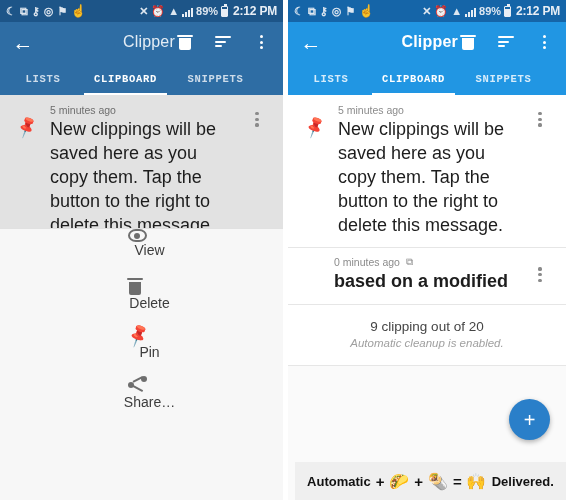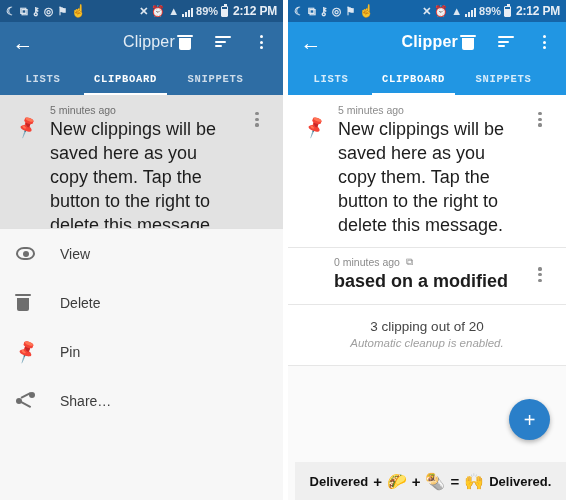--- a/index.html
+++ b/index.html
@@ -136,21 +136,21 @@
   }
   .summary .s1 { font-size: 13.5px; color: #454545; }
   .summary .s2 { font-size: 11.5px; color: #a0a0a0; font-style: italic; margin-top: 3px; }
 
   
   .sheet {
     position: absolute; left: 0; right: 0; bottom: 0; top: 228px;
     background: #f7f7f7;
     border-top: 1px solid #e1e1e1;
   }
-  .menu-item { display: flex; align-items: center; height: 49px; padding-left: 16px; }
+  .menu-item { display: flex; align-items: center; height: 49px; padding-left: 16px; flex-direction: column; }
   .mi-icon { width: 44px; display: flex; align-items: center; color: #6e6e6e; }
   .mi-label { font-size: 14px; color: #3c3c3c; }
 
   .ic-eye { width: 19px; height: 13px; border-radius: 50%/60%; border: 2.4px solid #6e6e6e; display:flex; align-items:center; justify-content:center;}
   .ic-eye:after { content:""; width:6px; height:6px; border-radius:50%; background:#6e6e6e;}
   .ic-pencil { width: 18px; height: 18px; position: relative; }
   .ic-pencil:before { content:""; position:absolute; left:2px; top:2px; width: 15px; height: 4px; background:#6e6e6e; transform: rotate(45deg); transform-origin: left top; border-radius:1px;}
   .ic-pencil:after { content:""; position:absolute; left:1px; bottom:0px; width:0; height:0; border-left:4px solid transparent; border-right:4px solid transparent; border-bottom:5px solid #6e6e6e; transform: rotate(-135deg);}
   .ic-trash { width: 14px; height: 17px; position:relative; color:#6e6e6e;}
   .ic-trash .lid { position:absolute; top:0; left:-1px; width:16px; height:2.2px; background: currentColor; border-radius:1px;}
@@ -411,29 +411,29 @@
         <div class="row-menu pt-hi">
           <span class="dots-ic">
               <i></i>
               <i></i>
               <i></i>
             </span>
         </div>
       </div>
 
       <div class="summary">
-        <div class="s1">3 clipping out of 20</div>
+        <div class="s1">9 clipping out of 20</div>
         <div class="s2">Automatic cleanup is enabled.</div>
       </div>
     </div>
 
     <div class="fab">+</div>
 
     <div class="adbar">
-      <span>Delivered</span>
+      <span>Automatic</span>
       <span class="plus">+</span>
       <span class="em">🌮</span>
       <span class="plus">+</span>
       <span class="em">🌯</span>
       <span class="plus">=</span>
       <span class="em">🙌</span>
       <span>Delivered.</span>
     </div>
   </div>
 

